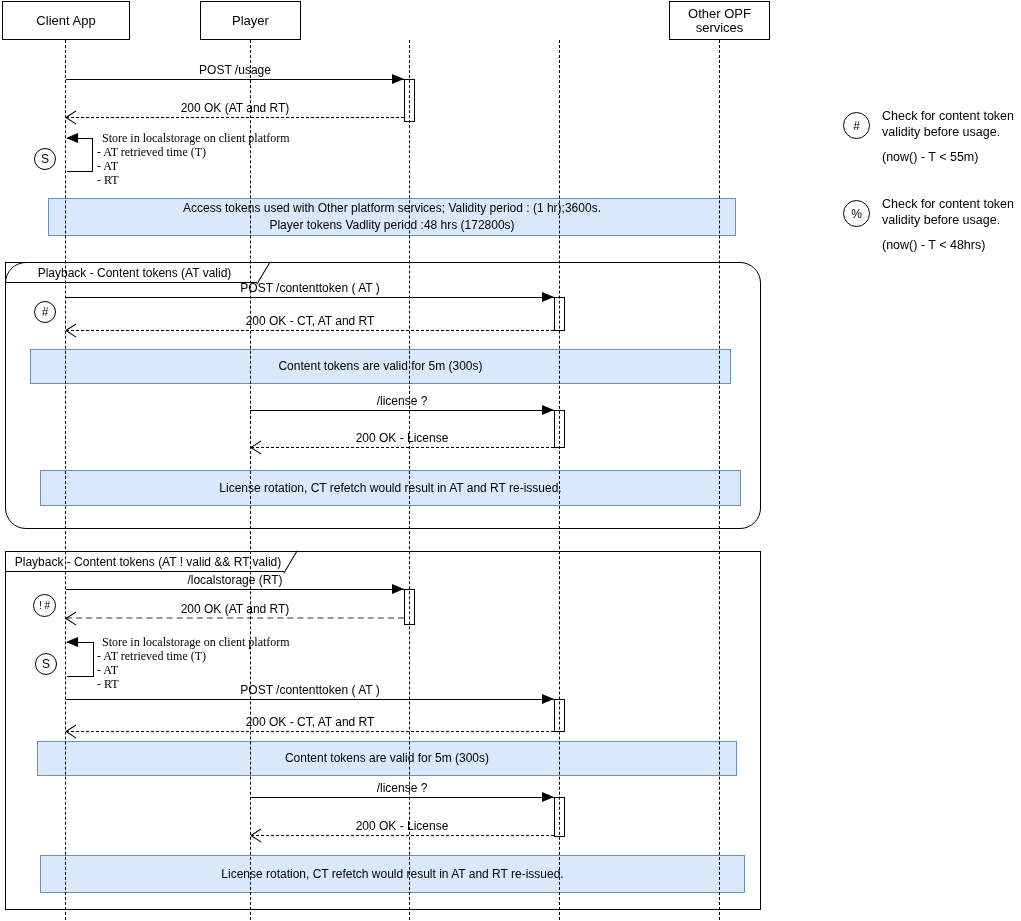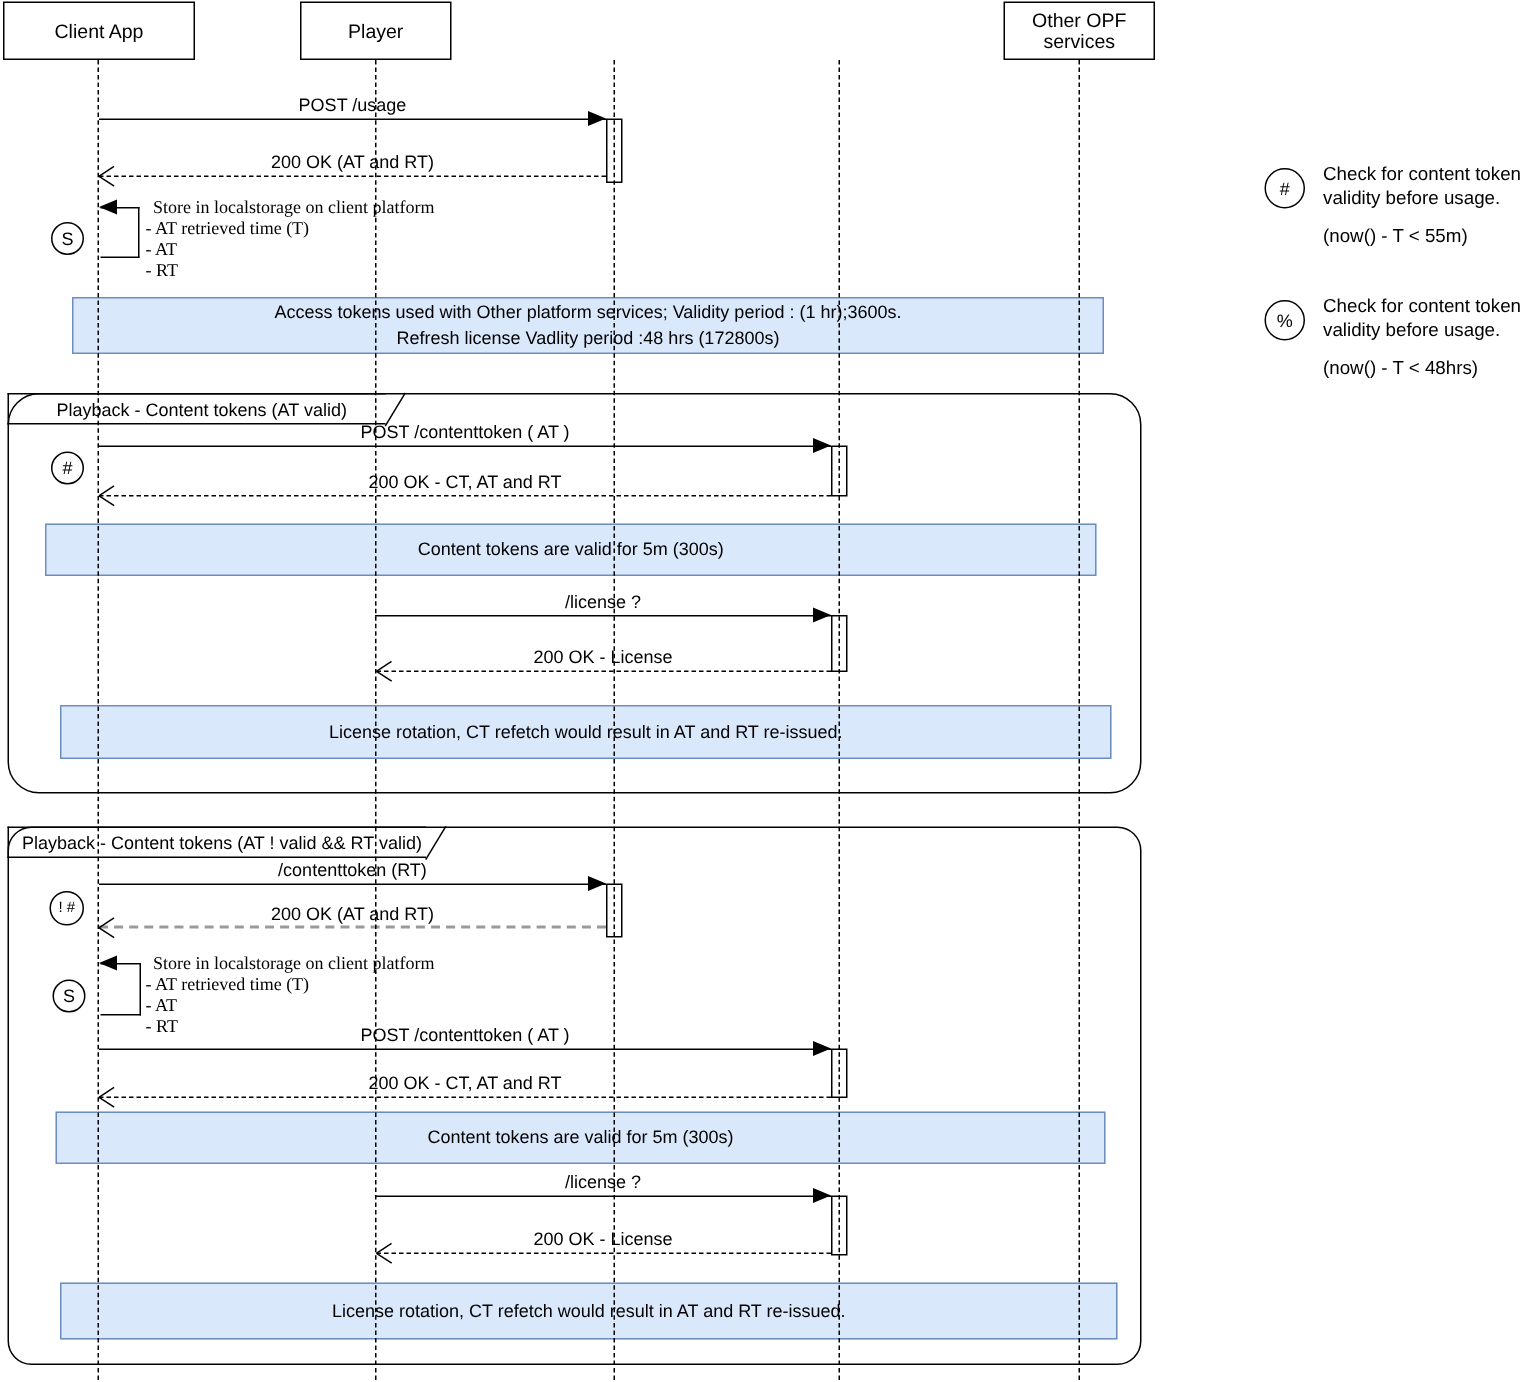--- a/index.html
+++ b/index.html
@@ -62,39 +62,39 @@
   .legend-text { position:absolute; font-size:12.5px; line-height:16px; z-index:3; white-space:nowrap; }
   .legend-formula { position:absolute; font-size:12.5px; z-index:3; white-space:nowrap; }
 </style>
 </head>
 <body>
 
 <div id="canvas">
 
   <div class="note" style="left:48px; top:198px; width:688px; height:38px;">
     <span>Access tokens used with Other platform services; Validity period : (1 hr);3600s.</span>
-    <span>Refresh license Vadlity period :48 hrs (172800s)</span>
+    <span>Player tokens Vadlity period :48 hrs (172800s)</span>
   </div>
   <div class="note" style="left:30px; top:349px; width:701px; height:35px;">
     <span>Content tokens are valid for 5m (300s)</span>
   </div>
   <div class="note" style="left:40px; top:470px; width:701px; height:36px;">
     <span>License rotation, CT refetch would result in AT and RT re-issued.</span>
   </div>
   <div class="note" style="left:37px; top:741px; width:700px; height:35px;">
     <span>Content tokens are valid for 5m (300s)</span>
   </div>
   <div class="note" style="left:40px; top:855px; width:705px; height:38px;">
     <span>License rotation, CT refetch would result in AT and RT re-issued.</span>
   </div>
 
   <div class="frame" style="left:5px; top:262px; width:756px; height:267px;border-radius:21px;">
     <div class="frame-tab" style="width:252px;">Playback - Content tokens (AT valid)</div>
   </div>
-  <div class="frame" style="left:5px; top:551px; width:756px; height:359px;border-radius:16px;">
+  <div class="frame" style="left:5px; top:551px; width:756px; height:359px;">
     <div class="frame-tab" style="width:279px;">Playback - Content tokens (AT ! valid &amp;&amp; RT valid)</div>
   </div>
 
   <div class="actor" style="left:2px;   width:128px;">Client App</div>
   <div class="actor" style="left:200px; width:101px;">Player</div>
   <div class="actor" style="left:669px; width:101px; line-height:14px; padding:0 18px;">Other OPF services</div>
 
   <div class="mlabel" style="left:66px; top:63px; width:338px;">POST /usage</div>
   <div class="mline" style="left:66px; top:79px; width:338px;"></div>
   <div class="arr-r" style="left:392px; top:74px;"></div>
@@ -126,21 +126,21 @@
 
   <div class="mlabel" style="left:250px; top:394px; width:304px;">/license ?</div>
   <div class="mline" style="left:250px; top:410px; width:304px;"></div>
   <div class="arr-r" style="left:542px; top:405px;"></div>
   <div class="act" style="left:554px; top:410px; height:38px;"></div>
 
   <div class="mlabel" style="left:250px; top:431px; width:304px;">200 OK - License</div>
   <div class="mline dashed" style="left:251px; top:447px; width:303px;"></div>
   <div class="arr-o" style="left:251px; top:440px;"></div>
 
-  <div class="mlabel" style="left:66px; top:573px; width:338px;">/contenttoken (RT)</div>
+  <div class="mlabel" style="left:66px; top:573px; width:338px;">/localstorage (RT)</div>
   <div class="mline" style="left:66px; top:589px; width:338px;"></div>
   <div class="arr-r" style="left:392px; top:584px;"></div>
   <div class="act" style="left:404px; top:589px; height:36px;"></div>
   <div class="circle small-font" style="left:33px; top:594px; width:23px; height:23px;">! #</div>
 
   <div class="mlabel" style="left:66px; top:602px; width:338px;">200 OK (AT and RT)</div>
   <div class="mline thickgray" style="left:66px; top:617px; width:338px;"></div>
   <div class="arr-o" style="left:66px; top:611px;"></div>
 
   <div class="selfmsg" style="left:67px; top:642px; width:27px; height:35px;"></div>

